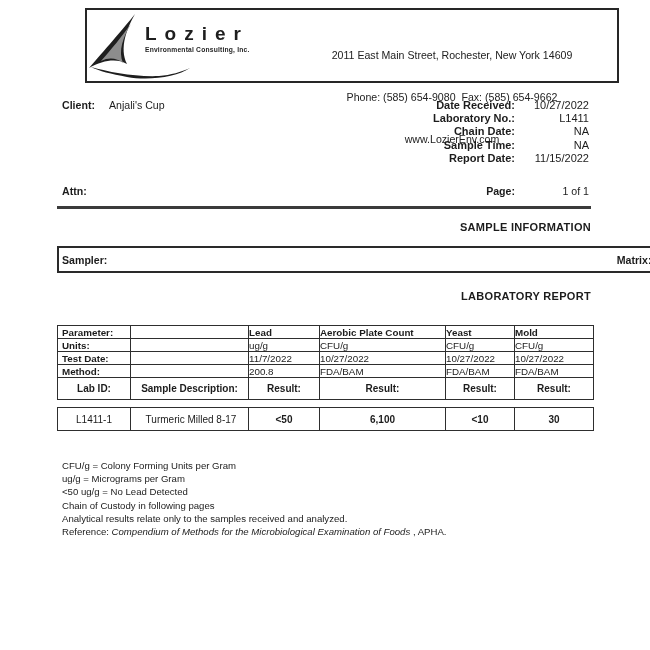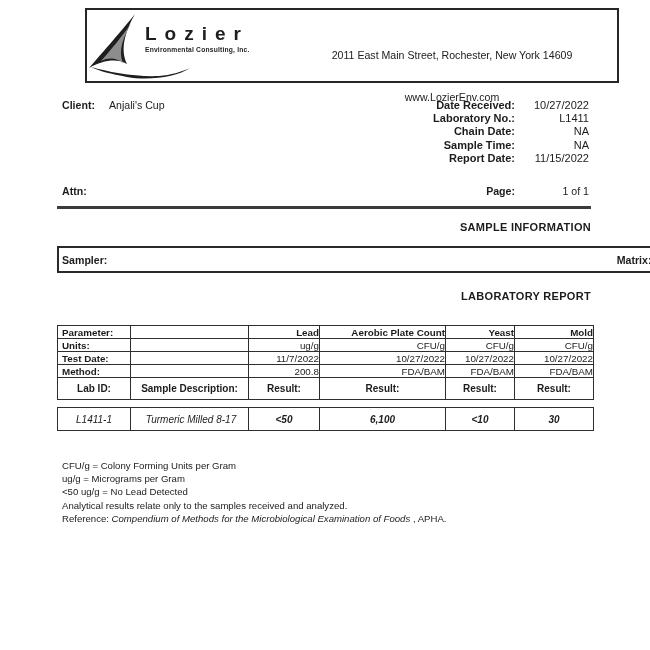--- a/index.html
+++ b/index.html
@@ -65,25 +65,25 @@
     padding: 0 3px; font-size: 10.6px;
   }
 
   
   .tables { position: absolute; left: 57px; top: 317px; width: 536px; }
   table { border-collapse: collapse; table-layout: fixed; width: 536px; background: #fff; margin-top: 8px; }
   td { border: 1.5px solid #2e2e2e; font-size: 9.8px; overflow: hidden; white-space: nowrap; vertical-align: middle; }
   .c0 { width: 73px; } .c1 { width: 118px; } .c2 { width: 71px; }
   .c3 { width: 126px; } .c4 { width: 69px; } .c5 { width: 79px; }
   .lblcell { font-weight: bold; padding-left: 4px; height: 13px; }
-  .valcell { text-align: right; }
+  .valcell { text-align: left; }
   .param-vals td.valcell { font-weight: bold; }
   .hdr-row td { height: 22px; text-align: center; font-weight: bold; font-size: 10px; }
   .data-table { margin-top: 7px; }
-  .data-row td { height: 23px; text-align: center; font-size: 10px; font-style: italic; }
+  .data-row td { height: 23px; text-align: center; font-size: 10px; }
   .data-row td.desc { text-align: center; padding-left: 3px; }
   .data-row td.res { font-weight: bold; }
 
   
   .footnotes { position: absolute; left: 62px; top: 459px; font-size: 9.6px; line-height: 13.2px; color: #222; }
   .ref-italic { font-style: italic; text-align: center; }
 </style>
 </head>
 <body>
 
@@ -96,20 +96,21 @@
         <path d="M2 53 C20 58 45 63 70 62 C82 61 92 58 101 54 C88 63 60 67 38 63 C22 60 10 57 2 53 Z" fill="#1e1e1e"></path>
         <path d="M42 10 C33 22 22 36 12 47 C20 43 28 44 34 49 C29 37 34 23 42 10 Z" fill="#8d8d8d"></path>
       </svg>
     </div>
     <div class="logo-text">
       <div class="logo-name">Lozier</div>
       <div class="logo-sub">Environmental Consulting, Inc.</div>
     </div>
     <div class="hdr-address">
       <div>2011 East Main Street, Rochester, New York 14609</div>
+      <div>Phone: (585) 654-9080  Fax: (585) 654-9662</div>
       <div>www.LozierEnv.com</div>
     </div>
   </div>
 
   <div class="client-row">
     <span class="label-b">Client:</span><span class="val">Anjali's Cup</span>
   </div>
 
   <div class="meta-grid">
     <span class="label-b">Date Received:</span>
@@ -224,17 +225,18 @@
         <td class="res">30</td>
       </tr>
     </tbody>
       </table>
   </div>
 
   <div class="footnotes">
     <div>CFU/g = Colony Forming Units per Gram</div>
     <div>ug/g = Micrograms per Gram</div>
     <div>&lt;50 ug/g = No Lead Detected</div>
+    <div>Chain of Custody in following pages</div>
     <div>Analytical results relate only to the samples received and analyzed.</div>
     <div><span>Reference: </span><span class="ref-italic">Compendium of Methods for the Microbiological Examination of Foods</span><span> , APHA.</span></div>
   </div>
 
 </div>
 
 </body></html>

